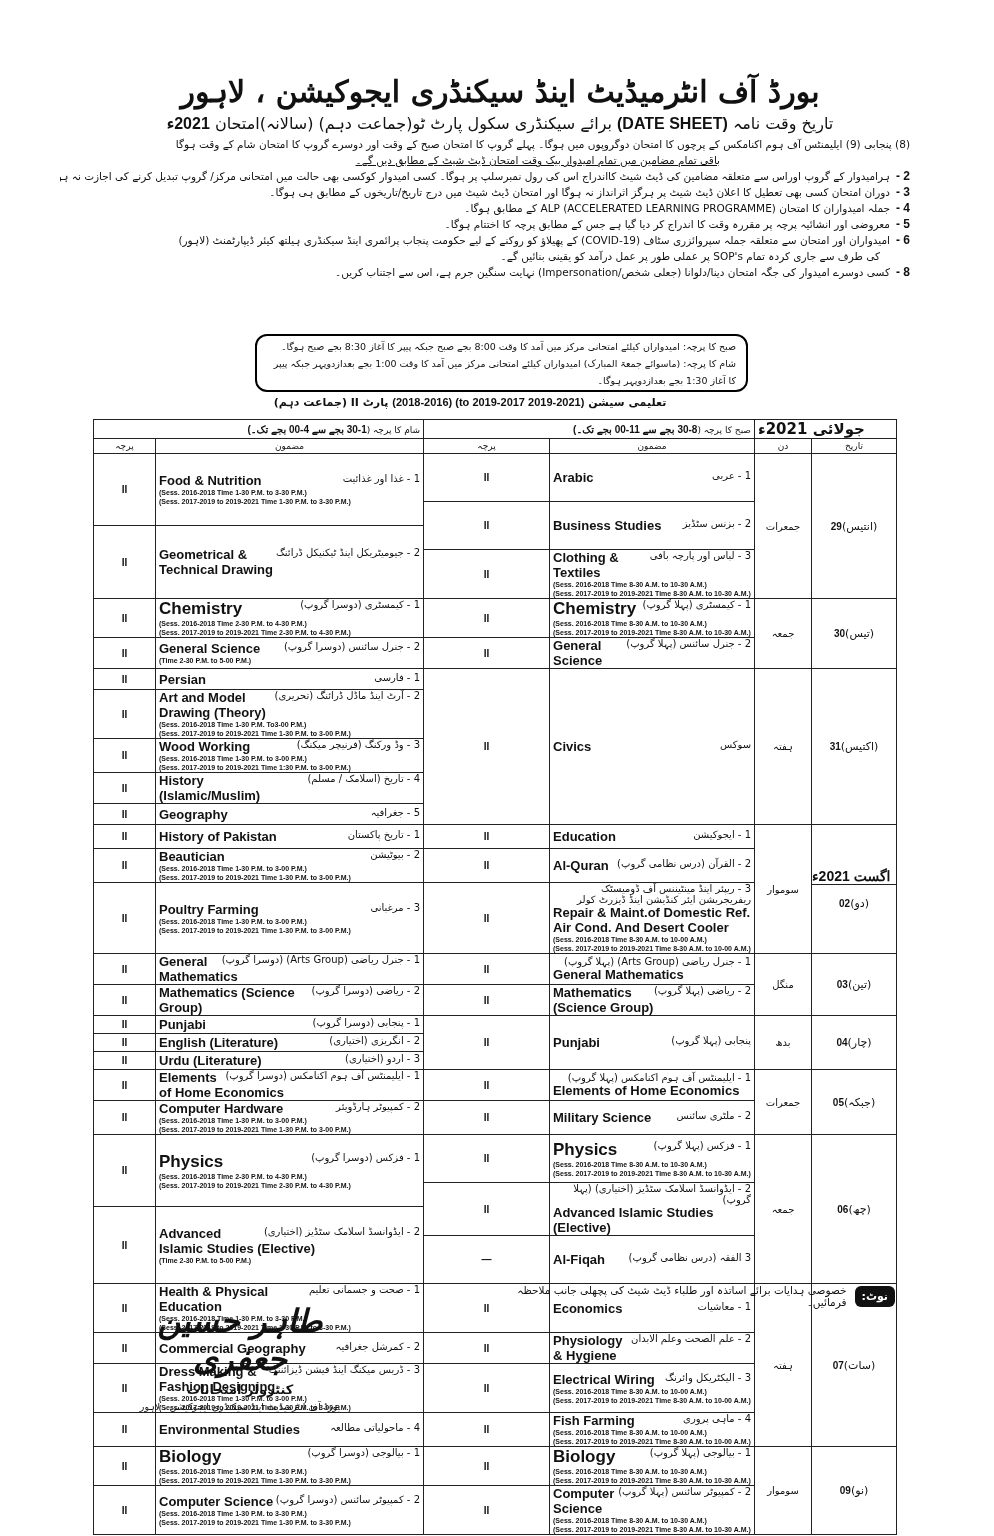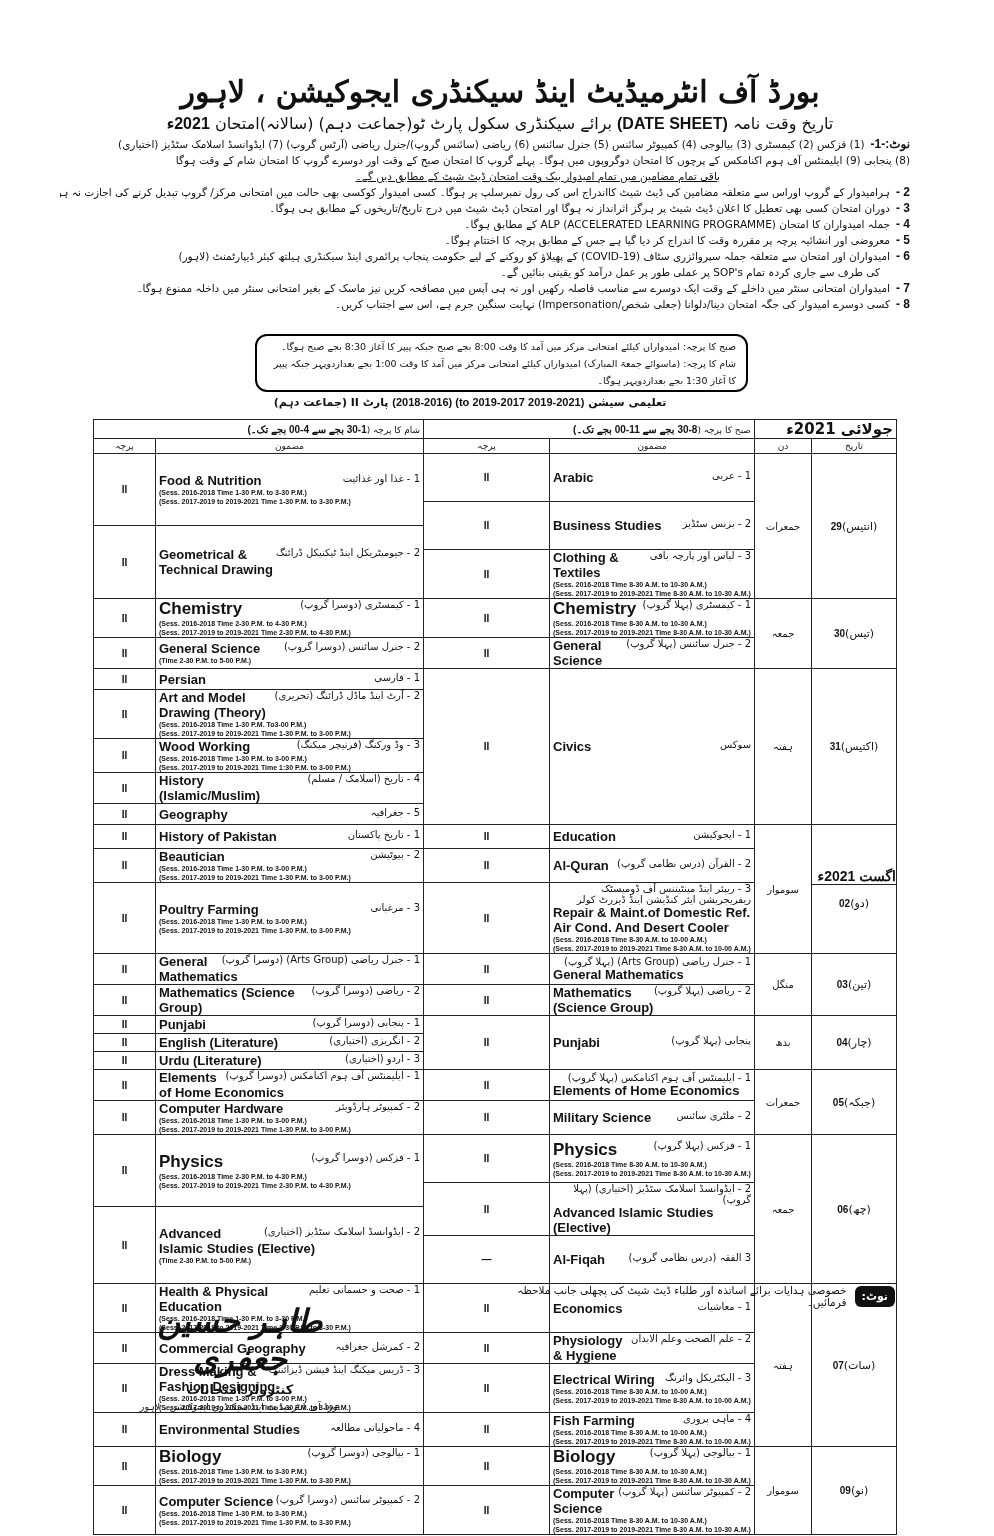--- a/index.html
+++ b/index.html
@@ -15,21 +15,21 @@
   .notes .u { text-decoration: underline; padding-right: 190px; }
   .notes .num { font-weight: bold; font-family: "Liberation Sans", sans-serif; font-size: 12px; margin-left: 6px; }
   .notes .indent { padding-right: 30px; }
   .timebox { top: 334px; left: 255px; width: 493px; height: 58px; border: 2px solid #000; border-radius: 12px; font-size: 9.5px; line-height: 17px; direction: rtl; text-align: right; padding: 2px 10px; }
   .session { top: 396px; left: 170px; width: 600px; font-size: 11px; text-align: center; direction: rtl; font-weight: bold; }
   .session b { font-family: "Liberation Sans", sans-serif; }
   table.ds { position: absolute; top: 419px; left: 93px; width: 803px; border-collapse: collapse; table-layout: fixed; }
   table.ds td { border: 1px solid #222; vertical-align: middle; padding: 0 3px; font-size: 10px; overflow: hidden; }
   table.ds .hdr { font-size: 9px; text-align: right; direction: rtl; height: 14px; }
   table.ds .hdr b { font-family: "Liberation Sans", sans-serif; font-size: 10px; }
-  table.ds .month { font-size: 15px; font-weight: bold; text-align: right; direction: rtl; }
+  table.ds .month { font-size: 15px; font-weight: bold; text-align: left; direction: rtl; }
   table.ds .ch { font-size: 9px; text-align: center; height: 15px; }
   .paper { text-align: center; font-weight: bold; font-family: "Liberation Sans", sans-serif; font-size: 12px; }
   .subj { position: relative; }
   .subj .en { font-family: "Liberation Sans", sans-serif; font-weight: bold; font-size: 13px; }
   .subj .en.big { font-size: 17px; }
   .subj .ur { float: right; direction: rtl; font-size: 10px; }
   .subj .sess { font-family: "Liberation Sans", sans-serif; font-size: 7px; font-weight: bold; line-height: 9px; display: block; clear: both; }
   .day { text-align: center; font-size: 13px; direction: rtl; }
   .date { text-align: center; font-size: 15px; font-weight: bold; font-family: "Liberation Sans", sans-serif; }
   .date .ud { font-weight: normal; font-size: 11px; font-family: "DejaVu Sans", sans-serif; }
@@ -46,30 +46,28 @@
 <div class="abs title">بورڈ آف انٹرمیڈیٹ اینڈ سیکنڈری ایجوکیشن ، لاہور</div>
 
 <div class="abs subtitle">
   <span>تاریخ وقت نامہ</span>
   <b>(DATE SHEET)</b>
   <span>برائے سیکنڈری سکول پارٹ ٹو(جماعت دہم)   (سالانہ)امتحان</span>
   <span class="year">2021ء</span>
 </div>
 
 <div class="abs notes" id="notes">
-    <div class="row"><span class="num">نوٹ:-1-</span><span>(1) فزکس  (2) کیمسٹری (3) بیالوجی (4) کمپیوٹر سائنس (5) جنرل سائنس (6) ریاضی (سائنس گروپ)/جنرل ریاضی (آرٹس گروپ) (7) ایڈوانسڈ اسلامک سٹڈیز (اختیاری)</span></div>
     <div class="row"><span>(8) پنجابی   (9) ایلیمنٹس آف ہوم اکنامکس کے پرچوں کا امتحان دوگروپوں میں ہوگا۔ پہلے گروپ کا امتحان صبح کے وقت اور دوسرے گروپ کا امتحان شام کے وقت ہوگا</span></div>
     <div class="row u"><span>باقی تمام مضامین میں تمام امیدوار بیک وقت امتحان ڈیٹ شیٹ کے مطابق دیں گے۔</span></div>
     <div class="row"><span class="num">2 -</span><span>ہرامیدوار کے گروپ اوراس سے متعلقہ مضامین کی ڈیٹ شیٹ کااندراج اس کی رول نمبرسلپ پر ہوگا۔ کسی امیدوار کوکسی بھی حالت میں امتحانی مرکز/ گروپ تبدیل کرنے کی اجازت نہ ہوگی۔</span></div>
     <div class="row"><span class="num">3 -</span><span>دوران امتحان کسی بھی تعطیل کا اعلان ڈیٹ شیٹ پر ہرگز اثرانداز نہ ہوگا اور امتحان ڈیٹ شیٹ میں درج تاریخ/تاریخوں کے مطابق ہی ہوگا۔</span></div>
     <div class="row"><span class="num">4 -</span><span>جملہ امیدواران کا امتحان ALP (ACCELERATED LEARNING PROGRAMME) کے مطابق ہوگا۔</span></div>
     <div class="row"><span class="num">5 -</span><span>معروضی اور انشائیہ پرچہ پر مقررہ وقت کا اندراج کر دیا گیا ہے جس کے مطابق پرچہ کا اختتام ہوگا۔</span></div>
     <div class="row"><span class="num">6 -</span><span>امیدواران اور امتحان سے متعلقہ جملہ سپروائزری سٹاف (COVID-19) کے پھیلاؤ کو روکنے کے لیے حکومت پنجاب پرائمری اینڈ سیکنڈری ہیلتھ کیئر ڈیپارٹمنٹ (لاہور)</span></div>
     <div class="row indent"><span>کی طرف سے جاری کردہ تمام SOP's پر عملی طور پر عمل درآمد کو یقینی بنائیں گے۔</span></div>
-    <div class="row"><span class="num">7 -</span><span>امیدواران امتحانی سنٹر میں داخلے کے وقت ایک دوسرے سے مناسب فاصلہ رکھیں اور نہ ہی آپس میں مصافحہ کریں نیز ماسک کے بغیر امتحانی سنٹر میں داخلہ ممنوع ہوگا۔</span></div>
     <div class="row"><span class="num">8 -</span><span>کسی دوسرے امیدوار کی جگہ امتحان دینا/دلوانا (جعلی شخص/Impersonation) نہایت سنگین جرم ہے، اس سے اجتناب کریں۔</span></div>
   </div>
 
 <div class="abs timebox">
   <div>صبح کا پرچہ: امیدواران کیلئے امتحانی مرکز میں آمد کا وقت 8:00 بجے صبح جبکہ پیپر کا آغاز 8:30 بجے صبح ہوگا۔</div>
   <div>شام کا پرچہ: (ماسوائے جمعۃ المبارک) امیدواران کیلئے امتحانی مرکز میں آمد کا وقت 1:00 بجے بعدازدوپہر جبکہ پیپر کا آغاز 1:30 بجے بعدازدوپہر ہوگا۔</div>
 </div>
 
 <div class="abs session">
   <span>تعلیمی سیشن</span>

